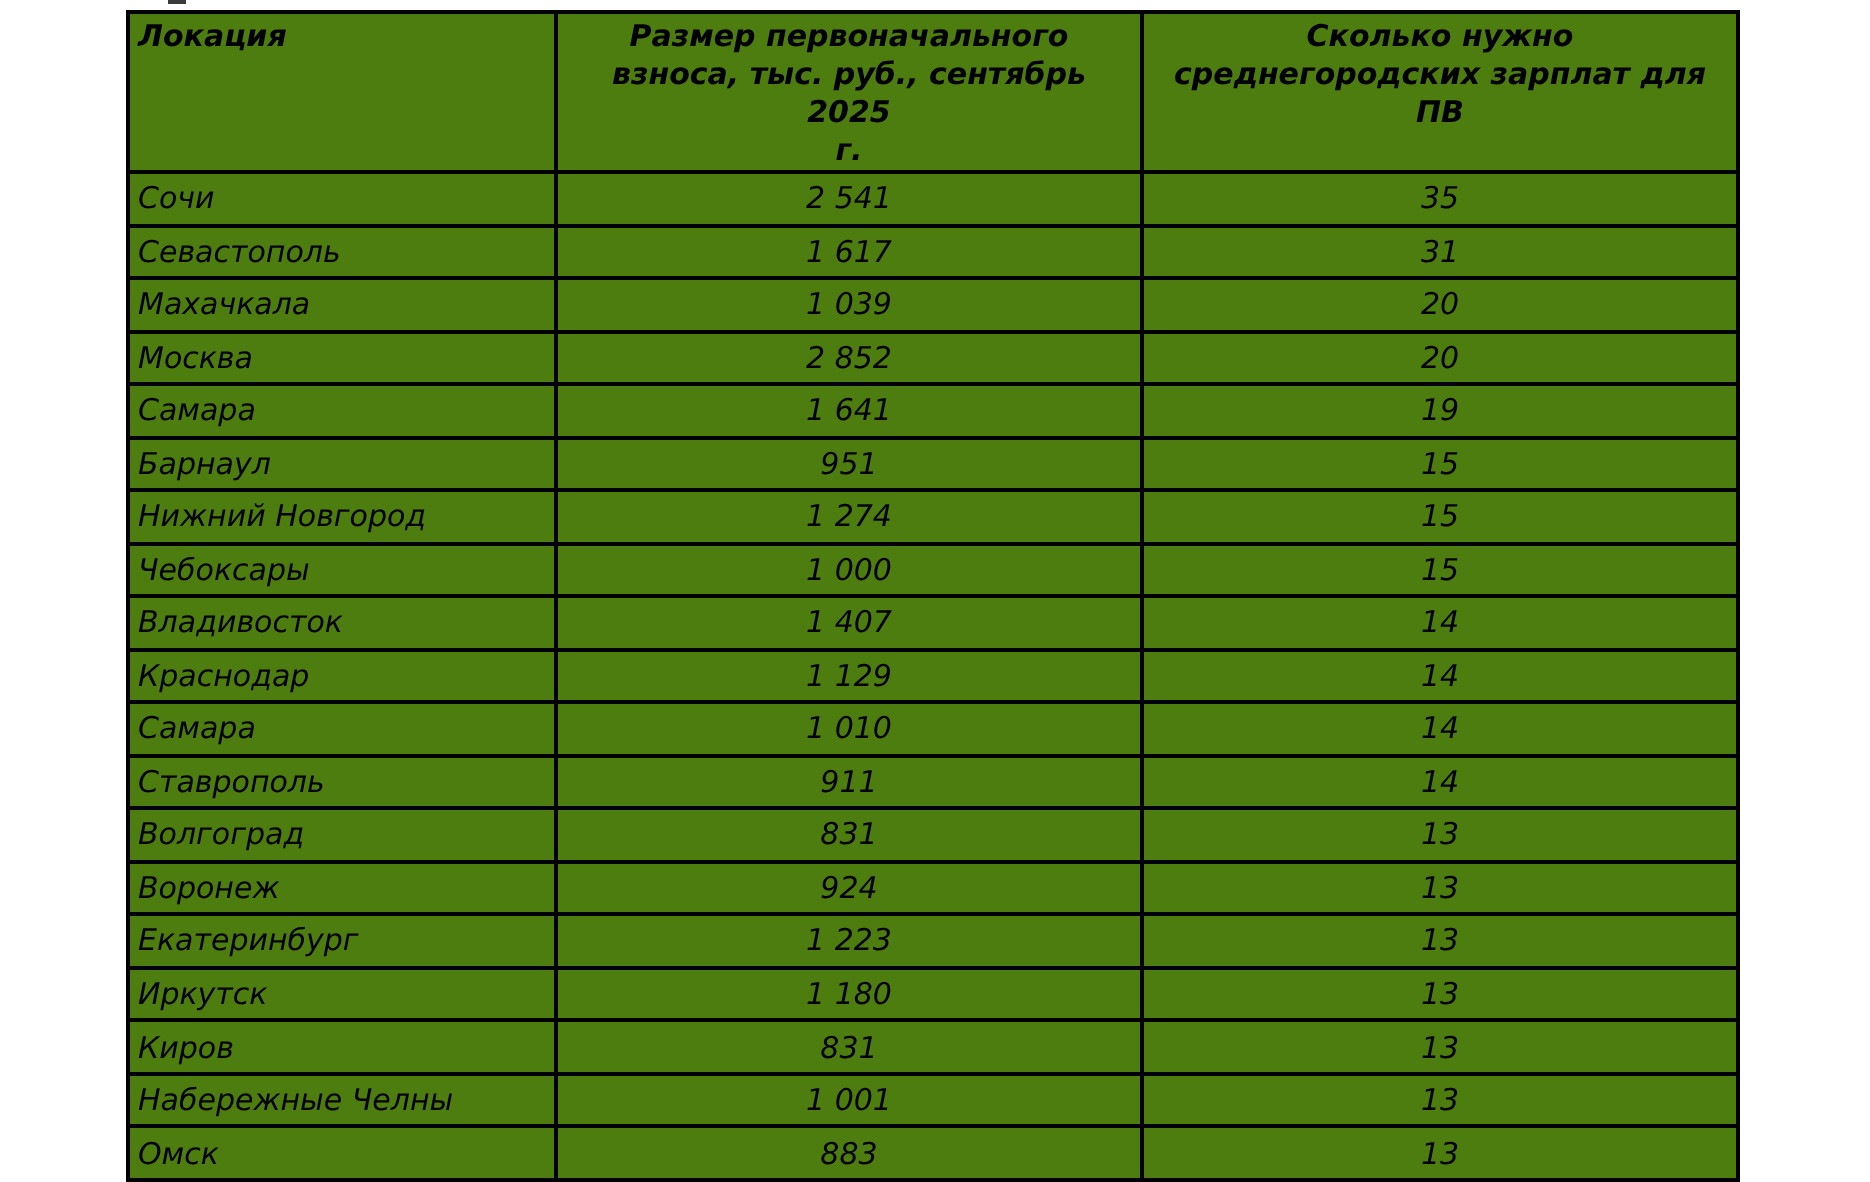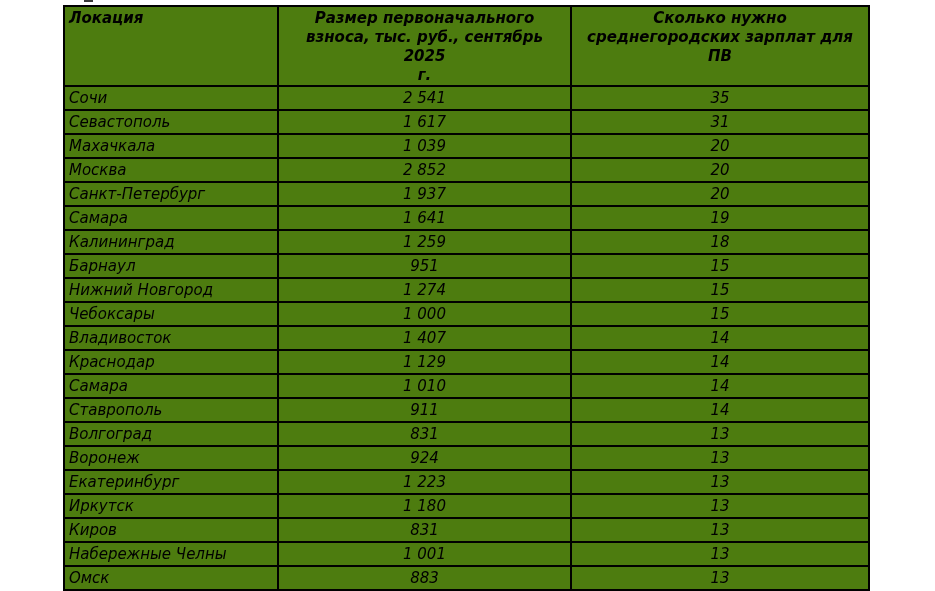--- a/index.html
+++ b/index.html
@@ -95,33 +95,23 @@
         <td class="col-loc">Махачкала</td>
         <td class="col-num">1 039</td>
         <td class="col-num">20</td>
       </tr>
       <tr>
         <td class="col-loc">Москва</td>
         <td class="col-num">2 852</td>
         <td class="col-num">20</td>
       </tr>
       <tr>
-        <td class="col-loc">Санкт-Петербург</td>
-        <td class="col-num">1 937</td>
-        <td class="col-num">20</td>
-      </tr>
-      <tr>
         <td class="col-loc">Самара</td>
         <td class="col-num">1 641</td>
         <td class="col-num">19</td>
-      </tr>
-      <tr>
-        <td class="col-loc">Калининград</td>
-        <td class="col-num">1 259</td>
-        <td class="col-num">18</td>
       </tr>
       <tr>
         <td class="col-loc">Барнаул</td>
         <td class="col-num">951</td>
         <td class="col-num">15</td>
       </tr>
       <tr>
         <td class="col-loc">Нижний Новгород</td>
         <td class="col-num">1 274</td>
         <td class="col-num">15</td>

